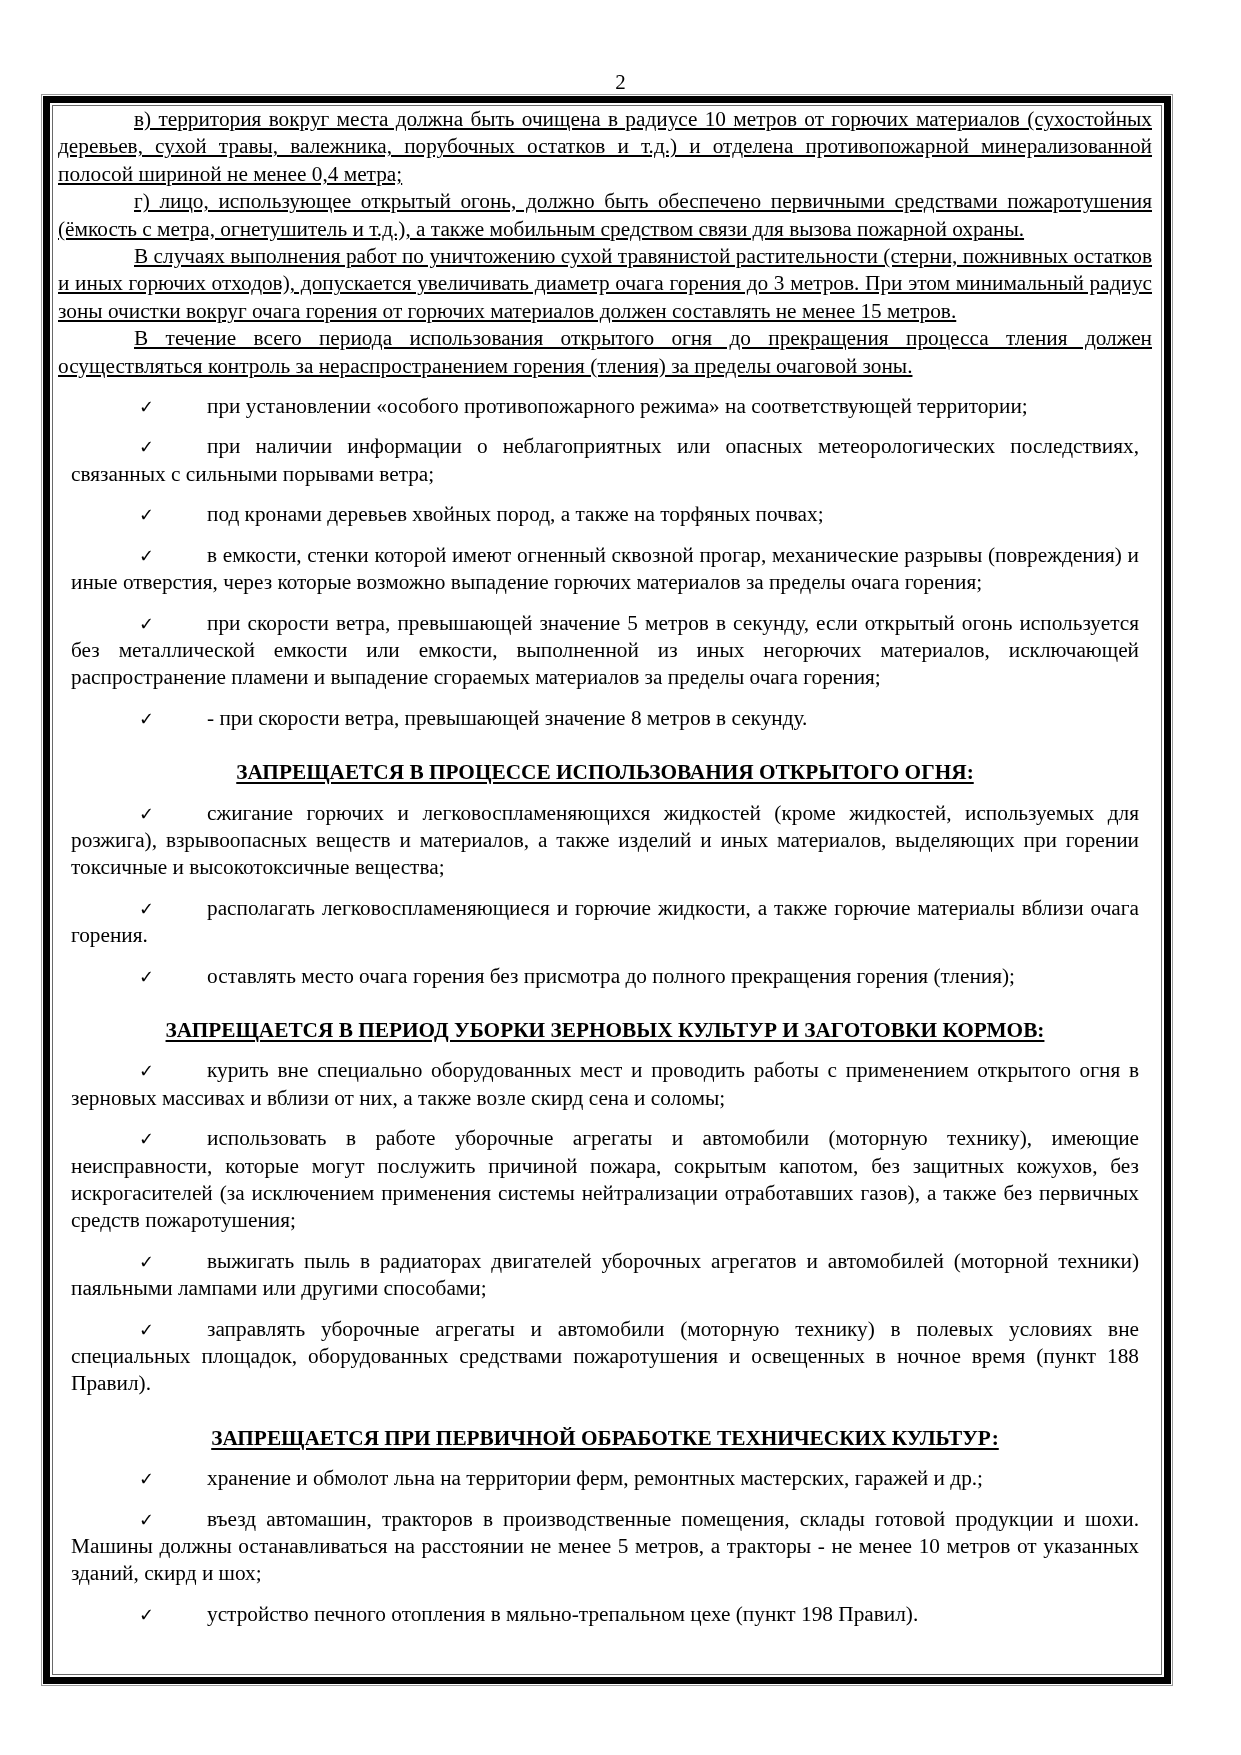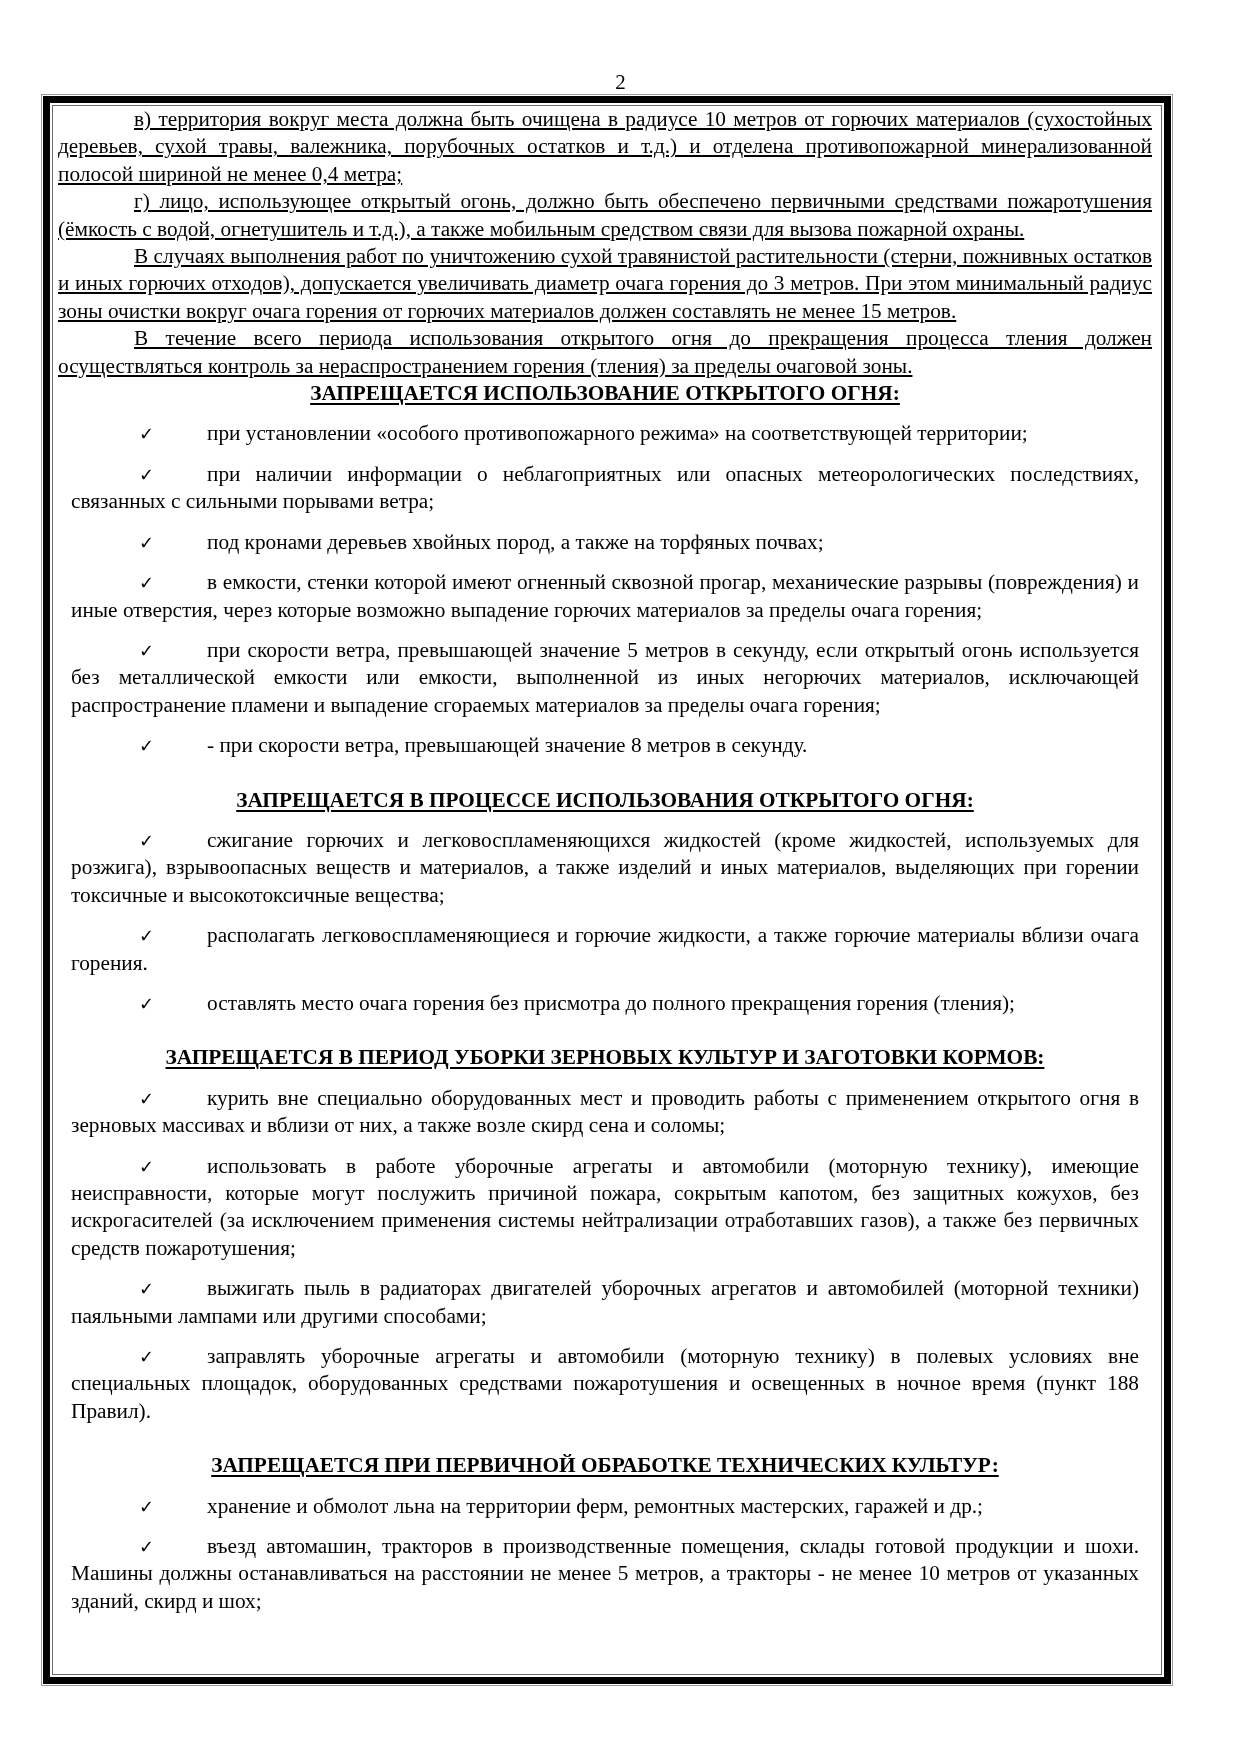--- a/index.html
+++ b/index.html
@@ -86,27 +86,26 @@
 <div class="page-number">2</div>
 
 <div class="frame">
   <div class="frame-inner"></div>
 </div>
 
 <div class="content">
 
   <section>
     <p class="p">в) территория вокруг места должна быть очищена в радиусе 10 метров от горючих материалов (сухостойных деревьев, сухой травы, валежника, порубочных остатков и т.д.) и отделена противопожарной минерализованной полосой шириной не менее 0,4 метра;</p>
-    <p class="p">г) лицо, использующее открытый огонь, должно быть обеспечено первичными средствами пожаротушения (ёмкость с водой, огнетушитель и т.д.), а также мобильным средством связи для вызова пожарной охраны.</p>
+    <p class="p">г) лицо, использующее открытый огонь, должно быть обеспечено первичными средствами пожаротушения (ёмкость с метра, огнетушитель и т.д.), а также мобильным средством связи для вызова пожарной охраны.</p>
     <p class="p">В случаях выполнения работ по уничтожению сухой травянистой растительности (стерни, пожнивных остатков и иных горючих отходов), допускается увеличивать диаметр очага горения до 3 метров. При этом минимальный радиус зоны очистки вокруг очага горения от горючих материалов должен составлять не менее 15 метров.</p>
     <p class="p">В течение всего периода использования открытого огня до прекращения процесса тления должен осуществляться контроль за нераспространением горения (тления) за пределы очаговой зоны.</p>
   </section>
 
   <section>
-    <h2 class="heading">ЗАПРЕЩАЕТСЯ ИСПОЛЬЗОВАНИЕ ОТКРЫТОГО ОГНЯ:</h2>
     <p class="item"><span class="check">✓</span><span>при установлении «особого противопожарного режима» на соответствующей территории;</span></p>
     <p class="item"><span class="check">✓</span><span>при наличии информации о неблагоприятных или опасных метеорологических последствиях, связанных с сильными порывами ветра;</span></p>
     <p class="item"><span class="check">✓</span><span>под кронами деревьев хвойных пород, а также на торфяных почвах;</span></p>
     <p class="item"><span class="check">✓</span><span>в емкости, стенки которой имеют огненный сквозной прогар, механические разрывы (повреждения) и иные отверстия, через которые возможно выпадение горючих материалов за пределы очага горения;</span></p>
     <p class="item"><span class="check">✓</span><span>при скорости ветра, превышающей значение 5 метров в секунду, если открытый огонь используется без металлической емкости или емкости, выполненной из иных негорючих материалов, исключающей распространение пламени и выпадение сгораемых материалов за пределы очага горения;</span></p>
     <p class="item"><span class="check">✓</span><span>- при скорости ветра, превышающей значение 8 метров в секунду.</span></p>
   </section>
 
   <section>
     <h2 class="heading gap">ЗАПРЕЩАЕТСЯ В ПРОЦЕССЕ ИСПОЛЬЗОВАНИЯ ОТКРЫТОГО ОГНЯ:</h2>
@@ -120,15 +119,16 @@
     <p class="item"><span class="check">✓</span><span>курить вне специально оборудованных мест и проводить работы с применением открытого огня в зерновых массивах и вблизи от них, а также возле скирд сена и соломы;</span></p>
     <p class="item"><span class="check">✓</span><span>использовать в работе уборочные агрегаты и автомобили (моторную технику), имеющие неисправности, которые могут послужить причиной пожара, сокрытым капотом, без защитных кожухов, без искрогасителей (за исключением применения системы нейтрализации отработавших газов), а также без первичных средств пожаротушения;</span></p>
     <p class="item"><span class="check">✓</span><span>выжигать пыль в радиаторах двигателей уборочных агрегатов и автомобилей (моторной техники) паяльными лампами или другими способами;</span></p>
     <p class="item"><span class="check">✓</span><span>заправлять уборочные агрегаты и автомобили (моторную технику) в полевых условиях вне специальных площадок, оборудованных средствами пожаротушения и освещенных в ночное время (пункт 188 Правил).</span></p>
   </section>
 
   <section>
     <h2 class="heading gap">ЗАПРЕЩАЕТСЯ ПРИ ПЕРВИЧНОЙ ОБРАБОТКЕ ТЕХНИЧЕСКИХ КУЛЬТУР:</h2>
     <p class="item"><span class="check">✓</span><span>хранение и обмолот льна на территории ферм, ремонтных мастерских, гаражей и др.;</span></p>
     <p class="item"><span class="check">✓</span><span>въезд автомашин, тракторов в производственные помещения, склады готовой продукции и шохи. Машины должны останавливаться на расстоянии не менее 5 метров, а тракторы - не менее 10 метров от указанных зданий, скирд и шох;</span></p>
+    <p class="item"><span class="check">✓</span><span>устройство печного отопления в мяльно-трепальном цехе (пункт 198 Правил).</span></p>
   </section>
 
 </div>
 
 </body></html>

